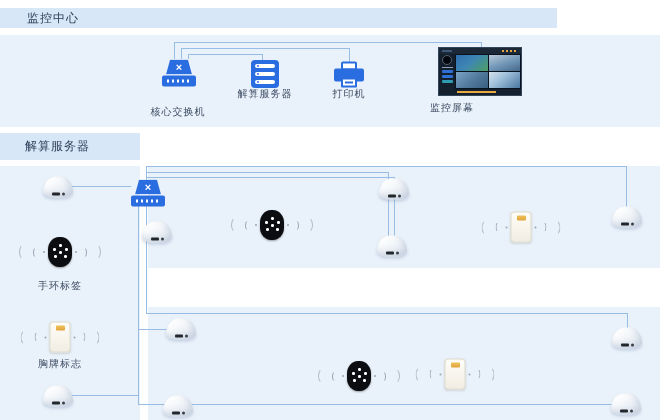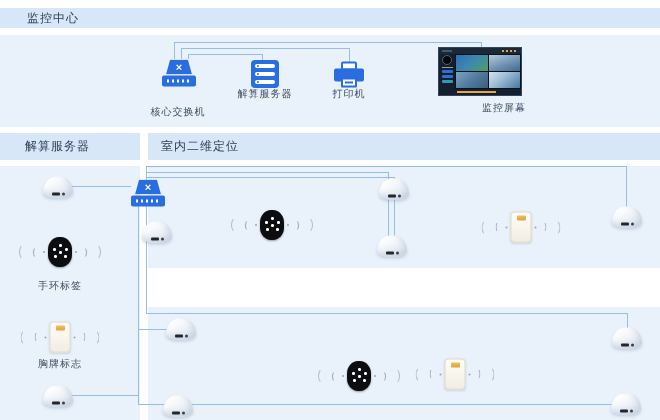--- a/index.html
+++ b/index.html
@@ -79,31 +79,28 @@
     box-shadow:0 -7px 0 #ffffff,6px -3px 0 #ffffff,-6px -3px 0 #ffffff,5px 4px 0 #ffffff,-5px 4px 0 #ffffff;}
 
   .badge-card{width:19px;height:29px;background:linear-gradient(180deg,#fffdf8,#f1ede2);border:1px solid #e2dccb;border-radius:4px;position:relative;box-shadow:0 1px 2px rgba(150,150,140,.3);}
   .badge-card::before{content:"";position:absolute;top:3px;left:50%;transform:translateX(-50%);width:9px;height:5px;background:linear-gradient(180deg,#f0c05a,#e0a43c);border-radius:1px;}
 </style>
 </head>
 <body>
 
 <div id="stage">
 
-  <div class="bar" style="left:0;top:8px;width:660px;height:20px;padding-left:27px;box-sizing:border-box;">
+  <div class="bar" style="left:0;top:8px;width:557px;height:20px;padding-left:27px;box-sizing:border-box;">
     <span class="bar-title">监控中心</span>
   </div>
 
   <div class="panel" style="left:0;top:35px;width:660px;height:92px;"></div>
 
   <div class="bar" style="left:0;top:133px;width:140px;height:27px;padding-left:25px;box-sizing:border-box;">
     <span class="bar-title">解算服务器</span>
-  </div>
-  <div class="bar" style="left:148px;top:133px;width:512px;height:27px;padding-left:13px;box-sizing:border-box;">
-    <span class="bar-title">室内二维定位</span>
   </div>
 
   <div class="panel" style="left:0;top:166px;width:140px;height:254px;"></div>
   <div class="panel" style="left:148px;top:166px;width:512px;height:102px;"></div>
 
   <div class="panel" style="left:148px;top:307px;width:512px;height:113px;"></div>
 
   <div class="ln" style="left:174px;top:42px;width:308px;height:1px;"></div>
   <div class="ln" style="left:174px;top:42px;width:1px;height:17px;"></div>
   <div class="ln" style="left:481px;top:42px;width:1px;height:6px;"></div>
@@ -164,21 +161,21 @@
       </div>
       <div class="m-grid">
         <div class="cam c1"></div>
         <div class="cam c2"></div>
         <div class="cam c3"></div>
         <div class="cam c4"></div>
       </div>
     </div>
     <div class="m-bottom"></div>
   </div>
-  <div class="dev-label" style="left:504px;top:101px;text-align:center;">监控屏幕</div>
+  <div class="dev-label" style="left:452px;top:101px;text-align:center;">监控屏幕</div>
 
   <div class="switch-icon" style="left:148px;top:193px;">
     <div class="sw-top"></div>
     <div class="sw-base"></div>
   </div>
 
   <div class="anchor" style="left:58px;top:187px;"></div>
   <div class="anchor" style="left:58px;top:396px;"></div>
   <div class="anchor" style="left:157px;top:232px;"></div>
   <div class="anchor" style="left:394px;top:189px;"></div>

